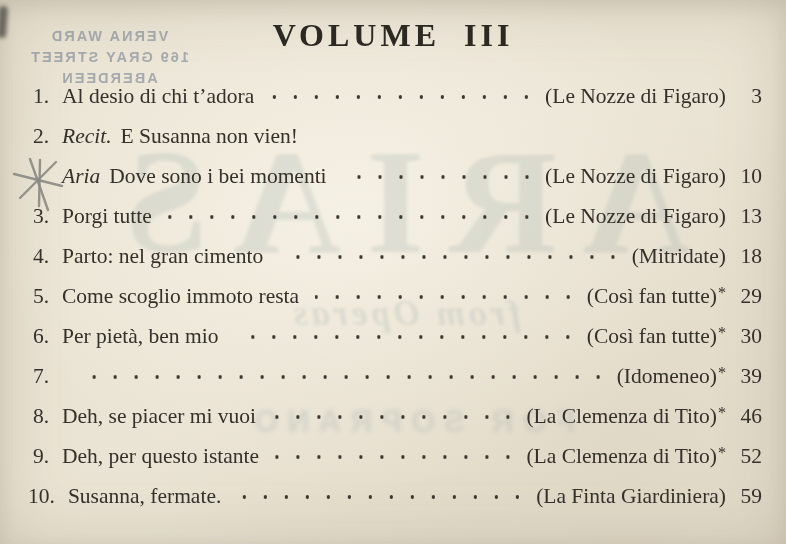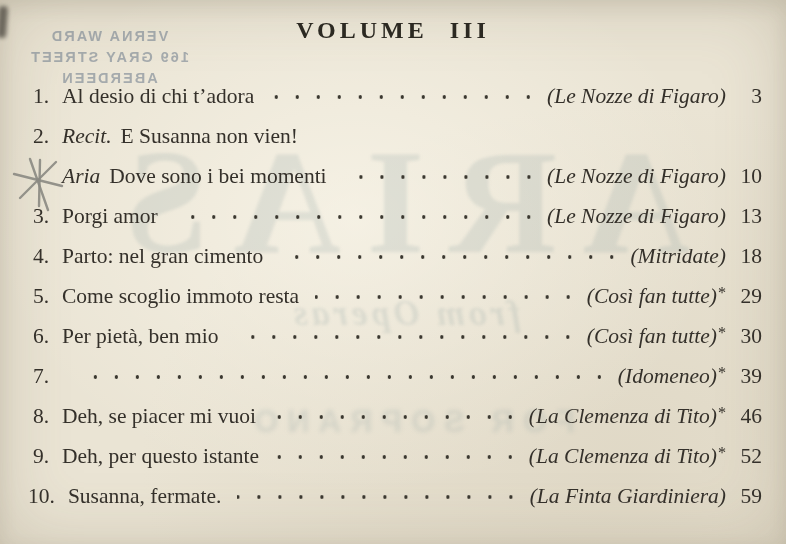--- a/index.html
+++ b/index.html
@@ -42,21 +42,21 @@
   .wm-mid   { top: 292px; left: 255px; width: 300px; text-align: center;
               font-size: 36px; font-style: italic; font-weight: bold; letter-spacing: 4px; }
   .wm-low   { top: 404px; left: 215px; width: 390px; text-align: center;
               font-family: "Liberation Sans", sans-serif;
               font-size: 31px; font-weight: bold; letter-spacing: 9px; filter: blur(2px);
               color: rgba(140,158,158,0.22); }
   .title {
     position: relative;
     margin: 0; padding-top: 17px;
     text-align: center;
-    font-size: 24px;
+    font-size: 32px;
     font-weight: bold;
     letter-spacing: 4px;
     word-spacing: 12px;
     color: #2c2922;
   }
   .toc {
     position: absolute;
     top: 84px; left: 28px; right: 24px;
   }
   .row {
@@ -77,21 +77,21 @@
   .leader {
     flex: 1 1 auto;
     min-width: 0;
     align-self: stretch;
     margin: 0 6px 0 16px;
     background-image: radial-gradient(circle, #3b3830 1.6px, rgba(0,0,0,0) 2px);
     background-size: 21px 100%;
     background-repeat: repeat-x;
     background-position: right 2px bottom 7px;
   }
-  .opera { font-style: italic; }
+  .opera { }
   .star { font-size: 0.75em; position: relative; top: -5px; margin-left: 1px; }
   .pg {
     flex: 0 0 36px;
     text-align: right;
   }
   .pencil-mark {
     position: absolute;
     left: -18px; top: -27px;
     width: 56px; height: 58px;
     pointer-events: none;
@@ -156,21 +156,21 @@
     <span class="opera">(Le Nozze di Figaro)</span>
 
     <span class="pg">10</span>
   </div>
       <div class="row">
     <span class="num">
       
       <span class="num-text">3.</span>
     </span>
 
-    <span class="ttl">Porgi amor</span>
+    <span class="ttl">Porgi tutte</span>
     <span class="leader"></span>
     <span class="opera">(Le Nozze di Figaro)</span>
 
     <span class="pg">13</span>
   </div>
       <div class="row">
     <span class="num">
       
       <span class="num-text">4.</span>
     </span>

